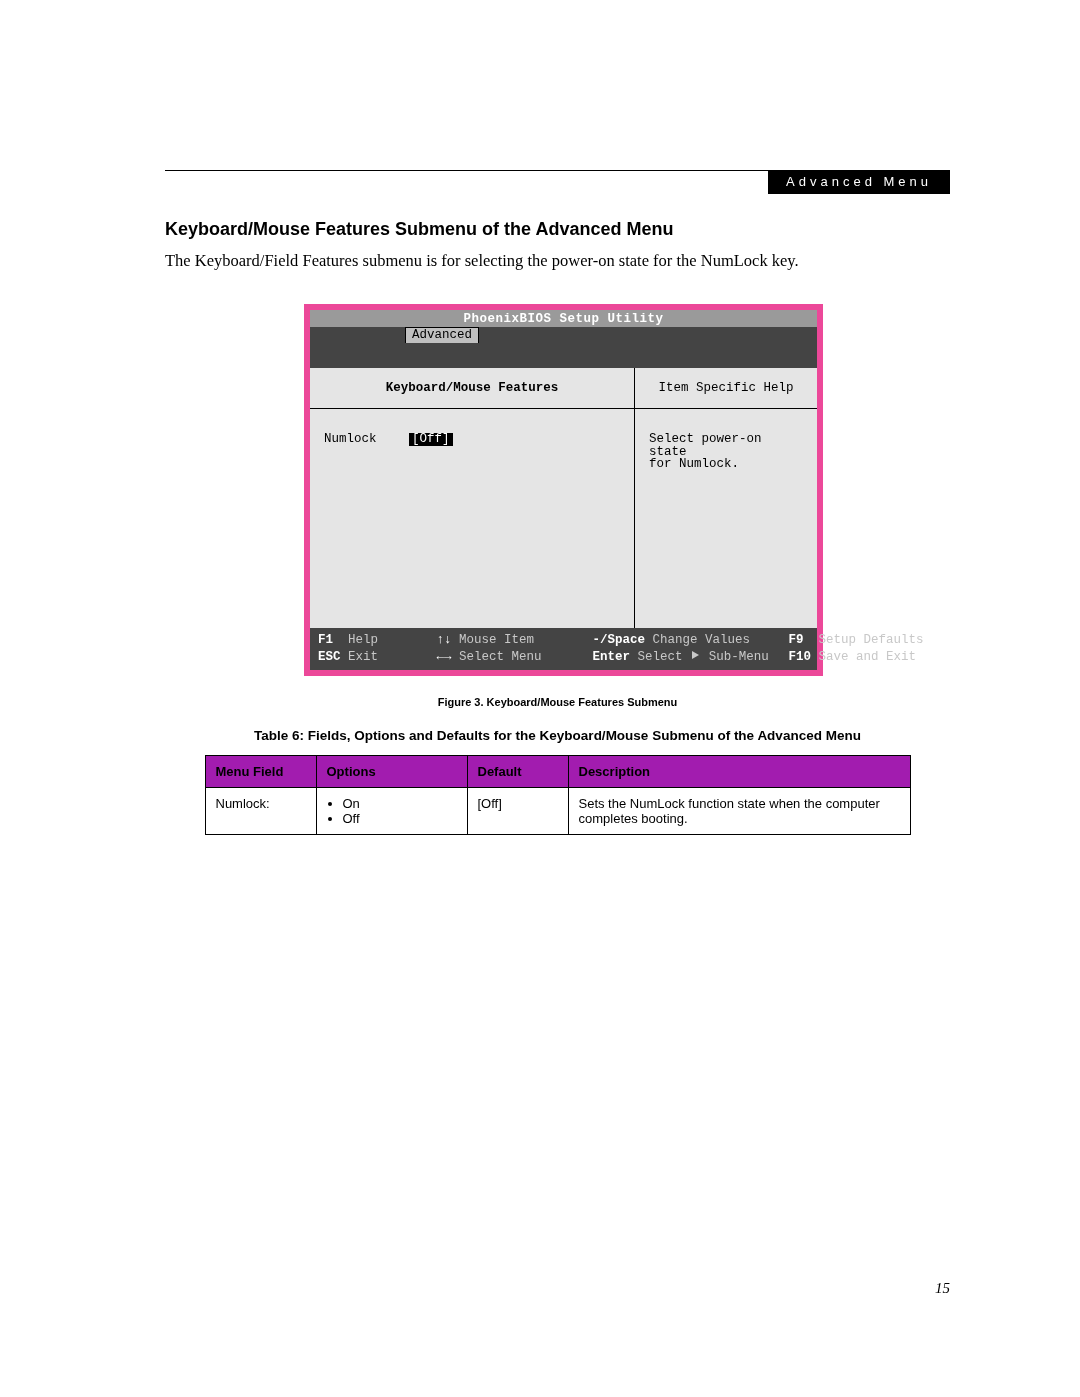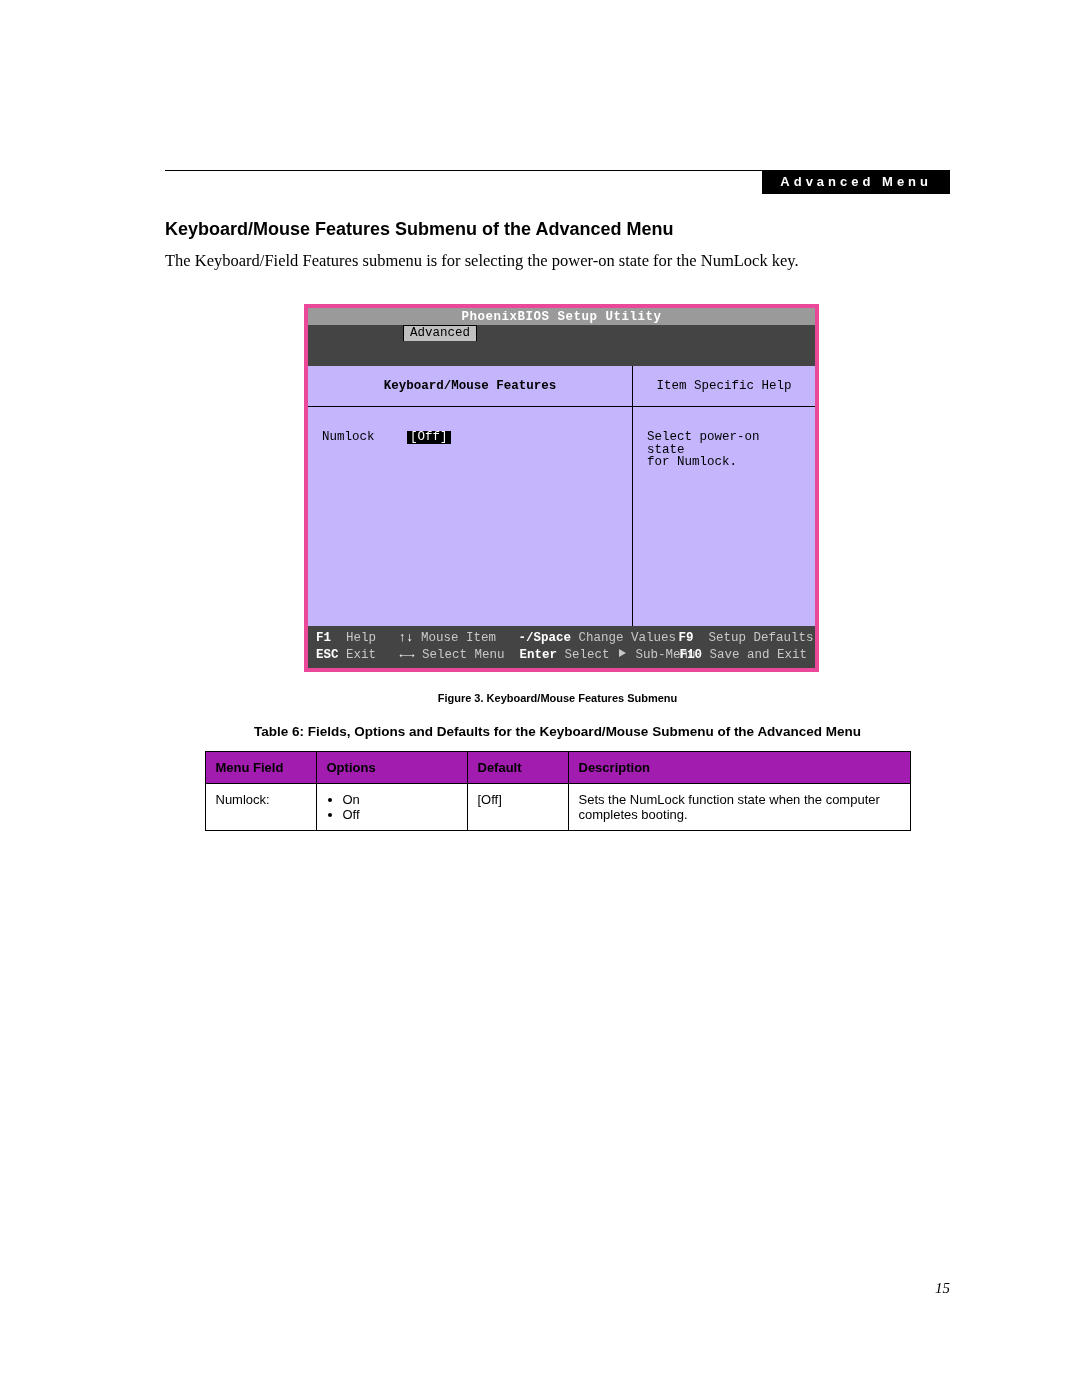--- a/index.html
+++ b/index.html
@@ -24,21 +24,21 @@
     position: relative;
     margin-bottom: 0;
   }
   .header-badge {
     position: absolute;
     right: 0;
     top: -1px;
     background: #000;
     color: #fff;
     font-family: Arial, Helvetica, sans-serif;
-    font-weight: bold;
+    font-weight: normal;
     font-size: 13px;
     letter-spacing: 4px;
     padding: 4px 18px 5px 18px;
   }
   .section-title {
     font-family: Arial, Helvetica, sans-serif;
     font-weight: bold;
     font-size: 18px;
     margin-top: 48px;
     margin-bottom: 10px;
@@ -49,26 +49,26 @@
     margin-bottom: 32px;
   }
 
   
   .bios-wrap {
     width: 507px;
     margin: 0 auto 20px auto;
   }
   .bios {
     width: 507px;
-    border: 4px solid #ec4899;
+    border: 6px solid #ec4899;
     font-family: "Courier New", Courier, monospace;
     font-size: 12.5px;
     line-height: 1.0;
     color: #000;
-    background: #c4b5fd;
+    background: #e5e5e5;
   }
   .bios-titlebar {
     background: #9a9a9a;
     color: #fff;
     text-align: center;
     padding: 3px 0 1px 0;
     font-weight: bold;
     letter-spacing: 0.5px;
   }
   .bios-menubar {
@@ -126,21 +126,21 @@
   }
   .bios-right-content {
     padding: 24px 14px 0 14px;
   }
   .bios-footer {
     background: #444;
     color: #fff;
     padding: 4px 8px 4px 8px;
     line-height: 1.35;
   }
-  .bios-footer .row { display:flex; }
+  .bios-footer .row { display:flex;gap:36px; }
   .bios-footer .cell { white-space: pre; }
   .bios-footer .k { color: #fff; font-weight: bold; }
   .bios-footer .d { color: #c8c8c8; }
   .tri {
     display:inline-block;
     width:0;height:0;
     border-top:4px solid transparent;
     border-bottom:4px solid transparent;
     border-left:7px solid #c8c8c8;
     vertical-align: middle;

